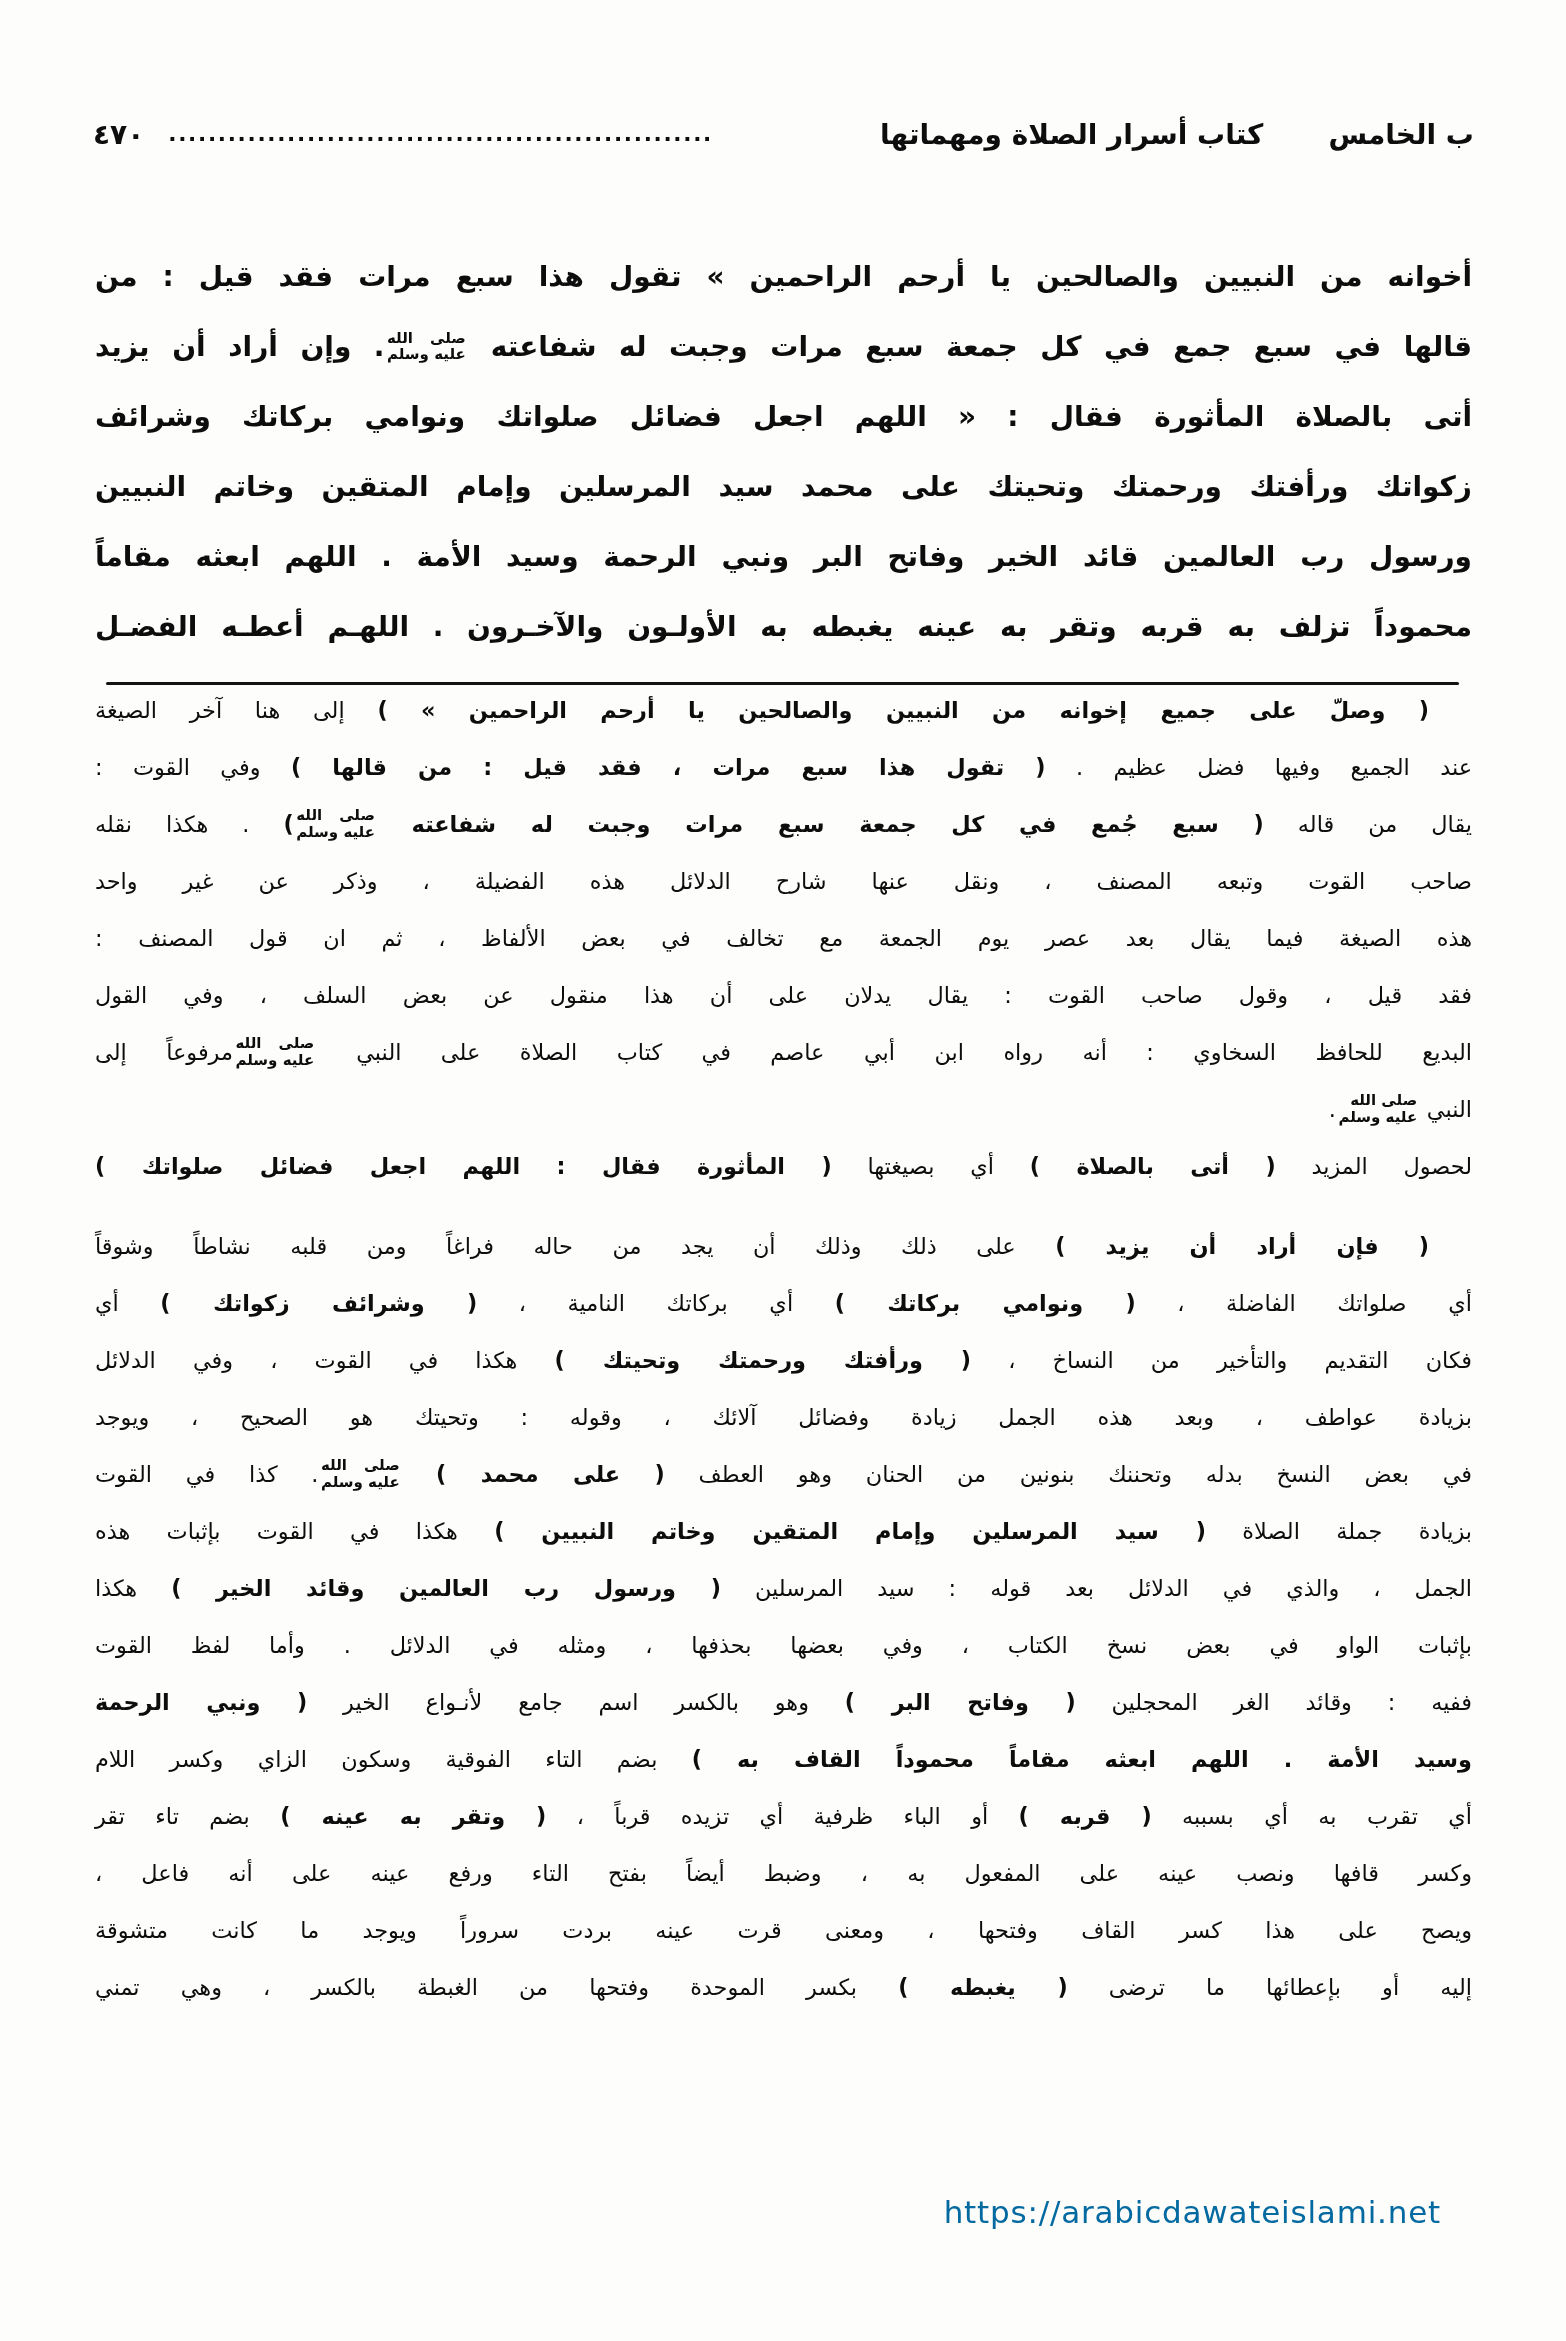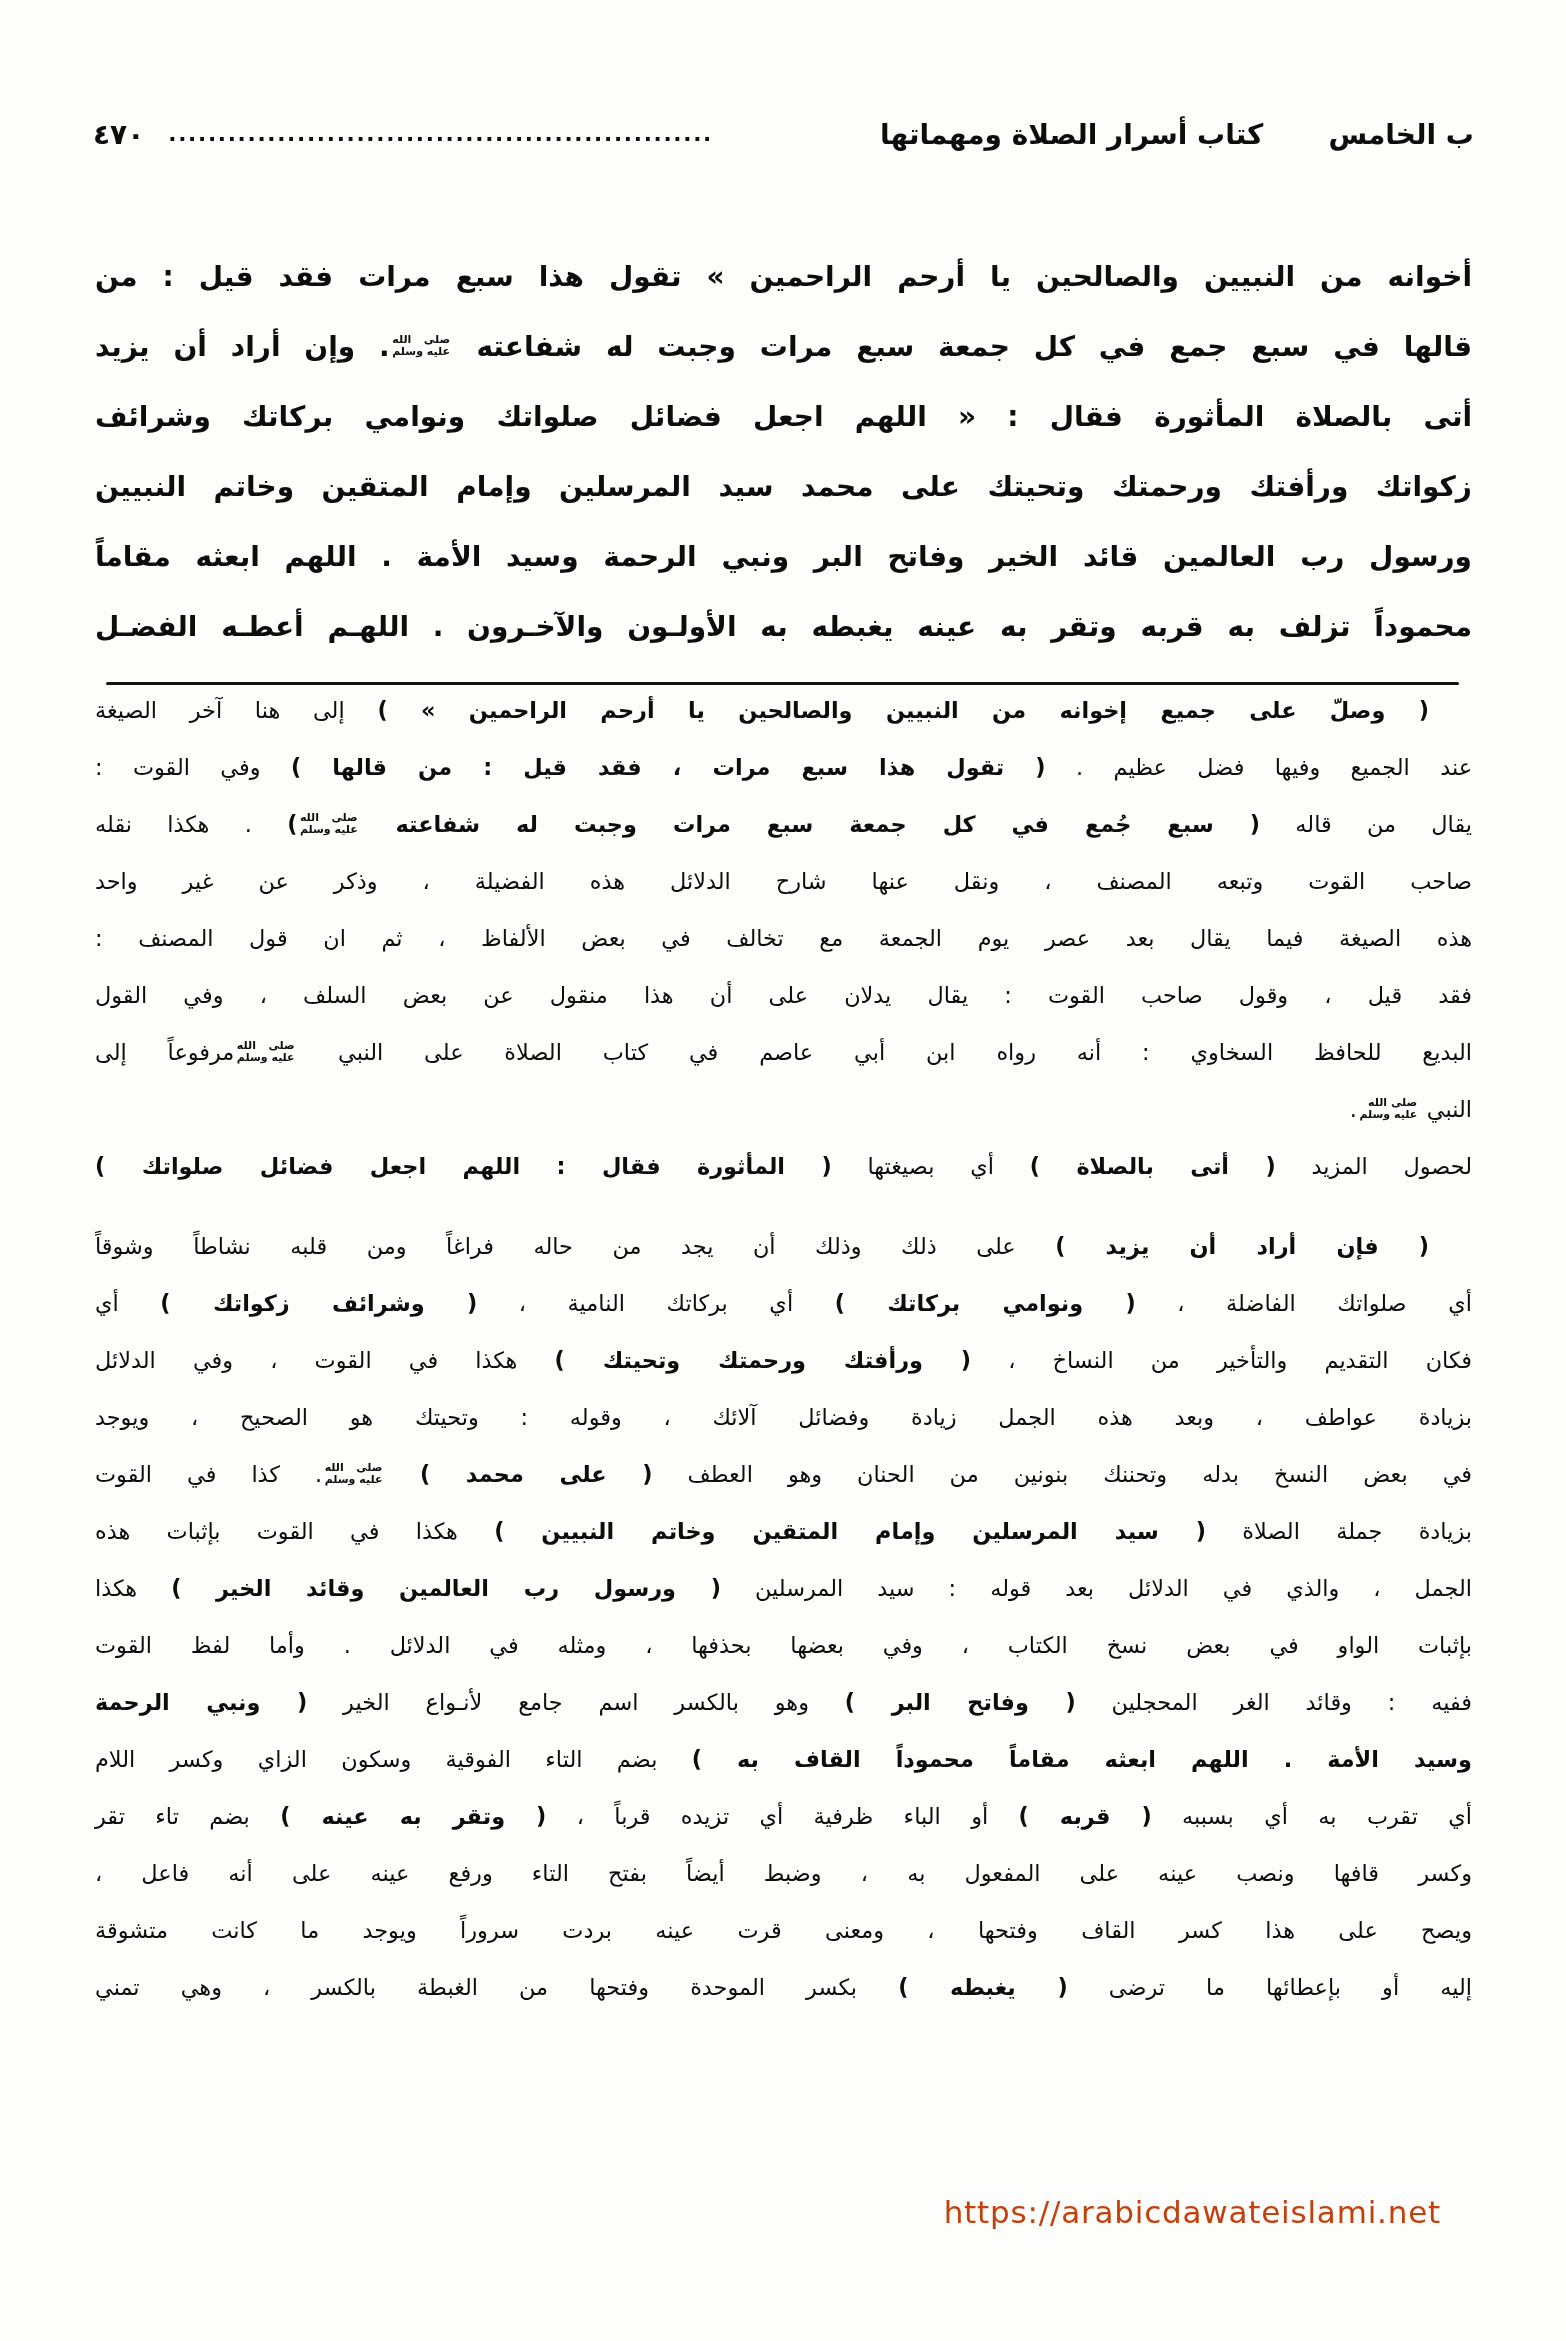--- a/index.html
+++ b/index.html
@@ -56,32 +56,32 @@
     white-space:nowrap;
   }
   .text-line.short { text-align-last:right; }
   .text-line.indent { padding-right:43px; }
   .text-line.pgap { margin-top:23px; }
   .b { font-weight:bold; }
 
   
   .pbuh {
     display:inline-flex; flex-direction:column;
-    font-size:11px; line-height:1.08; font-weight:bold;
+    font-size:15px; line-height:1.08; font-weight:bold;
     text-align:center; vertical-align:middle;
     transform:translateY(-2.5px);
     margin:0 2.5px;
   }
 
   
   .watermark {
     position:absolute; top:2194px; right:126px;
     direction:ltr; unicode-bidi:embed;
     font-size:31px; letter-spacing:0.8px;
-    color:#c2410c; font-weight:normal;
+    color:#0369a1; font-weight:normal;
   }
 </style>
 </head>
 <body>
 
 <div class="page-header">
   <span class="chapter-fragment">ب الخامس</span>
   <span class="book-title">كتاب أسرار الصلاة ومهماتها</span>
   <span class="dots-leader">.......................................................</span>
   <span class="page-number">٤٧٠</span>

